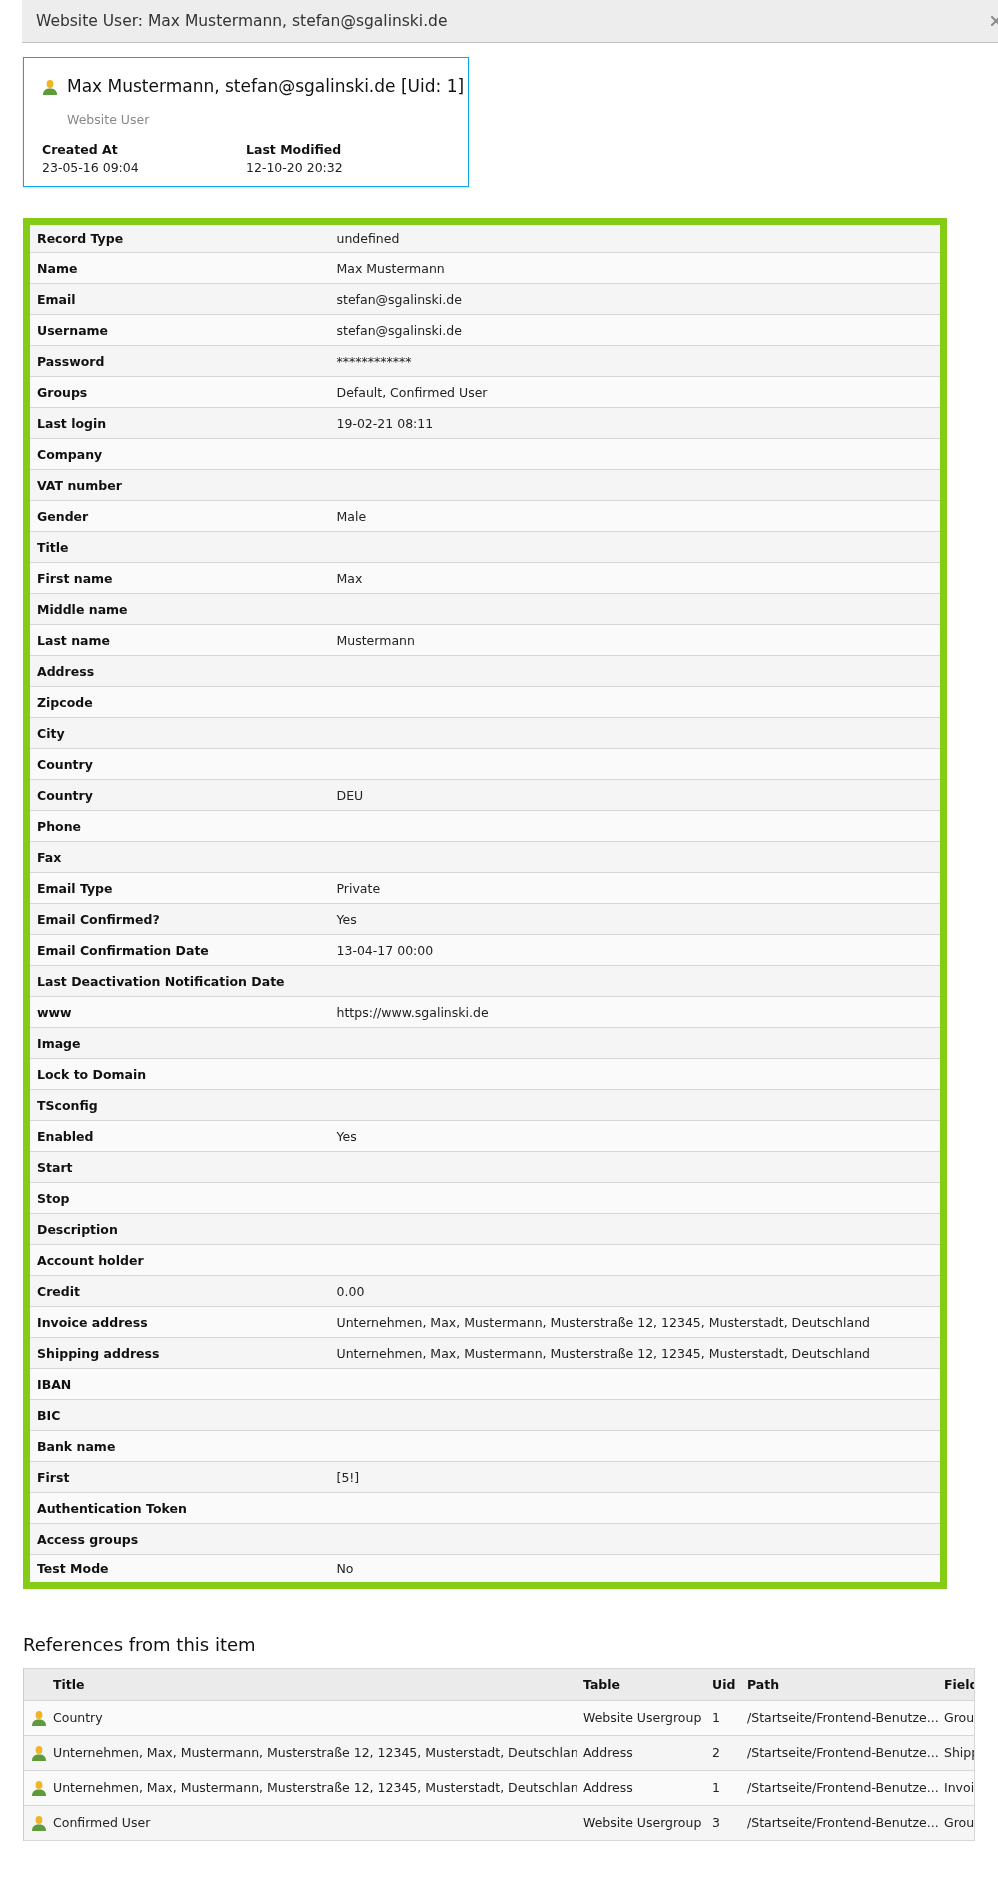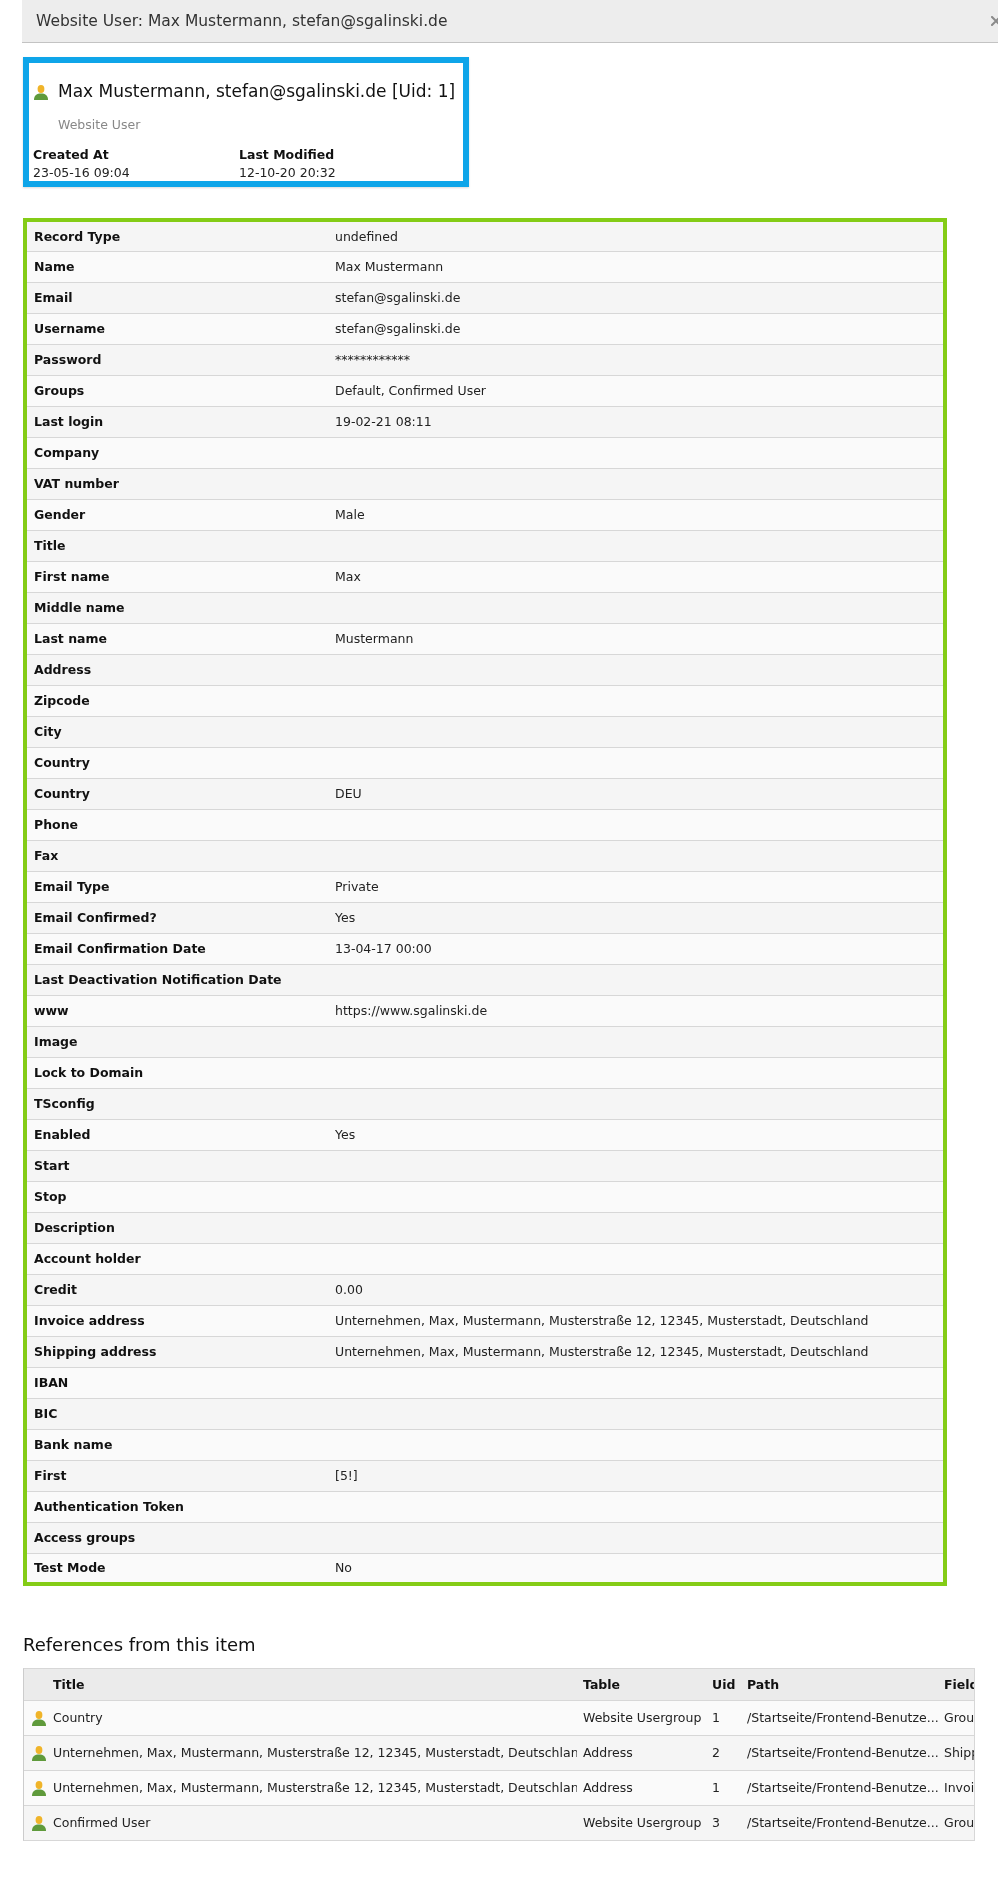--- a/index.html
+++ b/index.html
@@ -28,24 +28,24 @@
     .close-btn {
       width: 20px; height: 20px;
       display: flex; align-items: center; justify-content: center;
       cursor: pointer;
     }
     .close-btn svg { width: 10px; height: 10px; }
 
     .info-card {
       position: absolute; left: 23px; top: 57px;
       width: 446px; height: 130px;
-      border: 6px solid #0ea5e9;
+      border: 1px solid #0ea5e9;
       box-shadow: 0 1px 2px rgba(0,0,0,0.15);
       background: #ffffff;
-      padding: 18px 18px 14px 4px;
+      padding: 18px 18px 14px 18px;
     }
     .card-title-row {
       display: flex; align-items: flex-start;
     }
     .user-icon {
       width: 16px; height: 16px; flex: 0 0 16px;
       margin-right: 9px; margin-top: 3px;
     }
     .card-title {
       font-size: 17px; color: #111111; line-height: 21px;
@@ -57,21 +57,21 @@
     .card-meta {
       display: flex; margin-top: 15px;
     }
     .meta-col { width: 219px; }
     .meta-label { font-size: 12.5px; font-weight: bold; color: #111111; }
     .meta-value { font-size: 12.5px; color: #222222; margin-top: 3px; }
 
     .details-table {
       position: absolute; left: 23px; top: 218px;
       width: 924px;
-      border: 4px solid #84cc16;
+      border: 7px solid #84cc16;
       border-collapse: collapse;
     }
     .details-table tr { height: 31px; }
     .details-table tr:nth-child(odd) { background: #f5f5f5; }
     .details-table tr:nth-child(even) { background: #fafafa; }
     .details-table td {
       border-top: 1px solid #d7d7d7;
       font-size: 12.5px;
       padding: 0 7px;
       vertical-align: middle;

